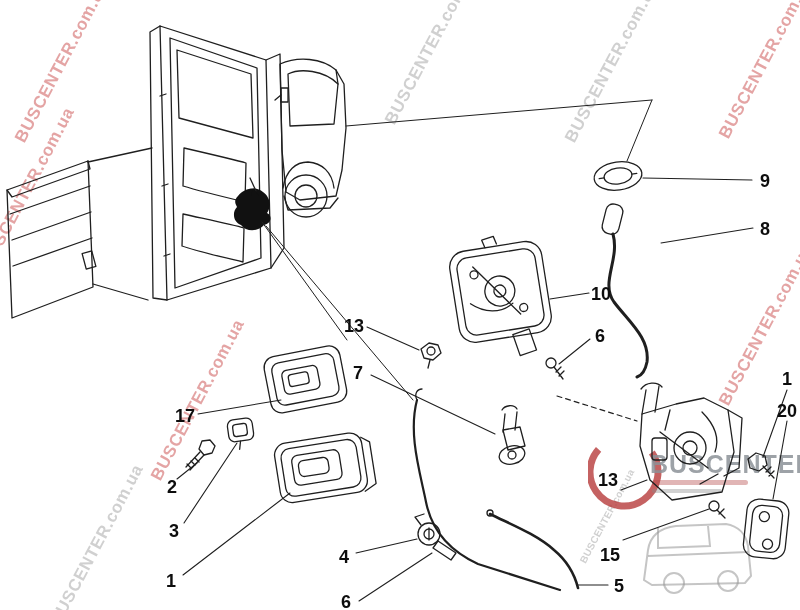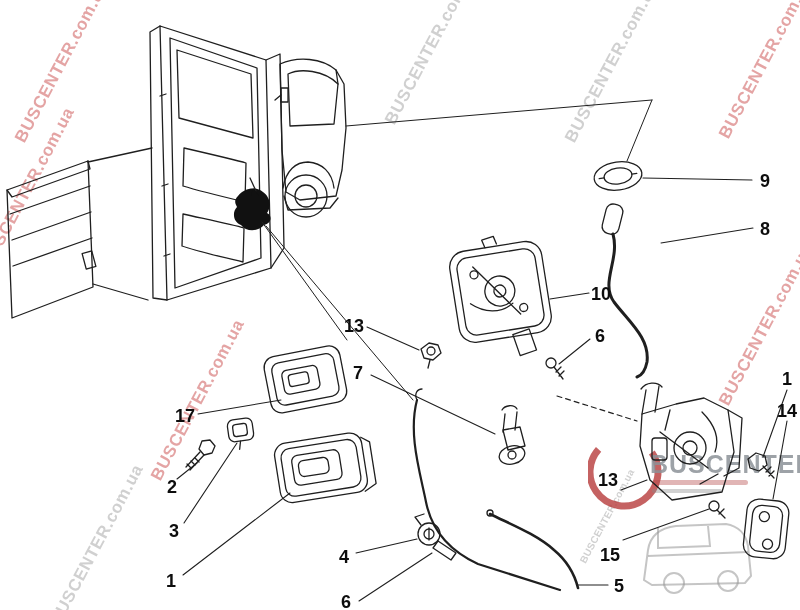--- a/index.html
+++ b/index.html
@@ -247,18 +247,18 @@
   <div class="part-label" style="left:344px;top:557px;">4</div>
   <div class="part-label" style="left:619px;top:586px;">5</div>
   <div class="part-label" style="left:346px;top:602px;">6</div>
   <div class="part-label" style="left:358px;top:373px;">7</div>
   <div class="part-label" style="left:765px;top:229px;">8</div>
   <div class="part-label" style="left:765px;top:181px;">9</div>
   <div class="part-label" style="left:601px;top:294px;">10</div>
   <div class="part-label" style="left:354px;top:326px;">13</div>
   <div class="part-label" style="left:600px;top:336px;">6</div>
   <div class="part-label" style="left:608px;top:480px;">13</div>
-  <div class="part-label" style="left:787px;top:411px;">14</div>
+  <div class="part-label" style="left:787px;top:411px;">20</div>
   <div class="part-label" style="left:610px;top:541px;margin-top:14px;">15</div>
   <div class="part-label" style="left:787px;top:379px;">1</div>
   <div class="part-label" style="left:185px;top:416px;">17</div>
 
 </div>
 
 </body></html>

